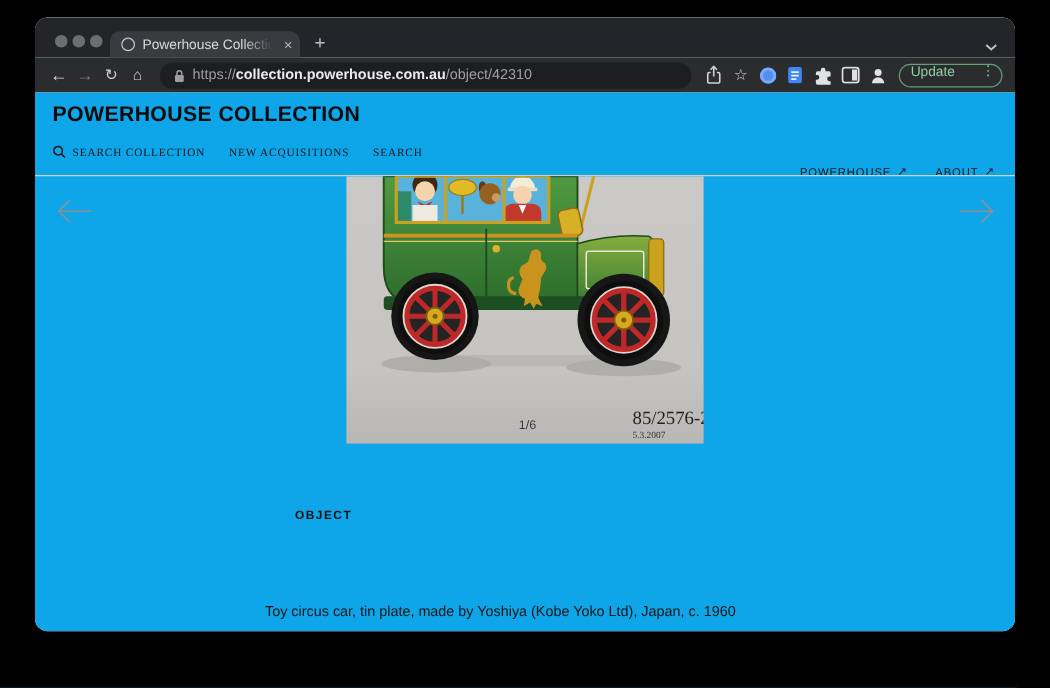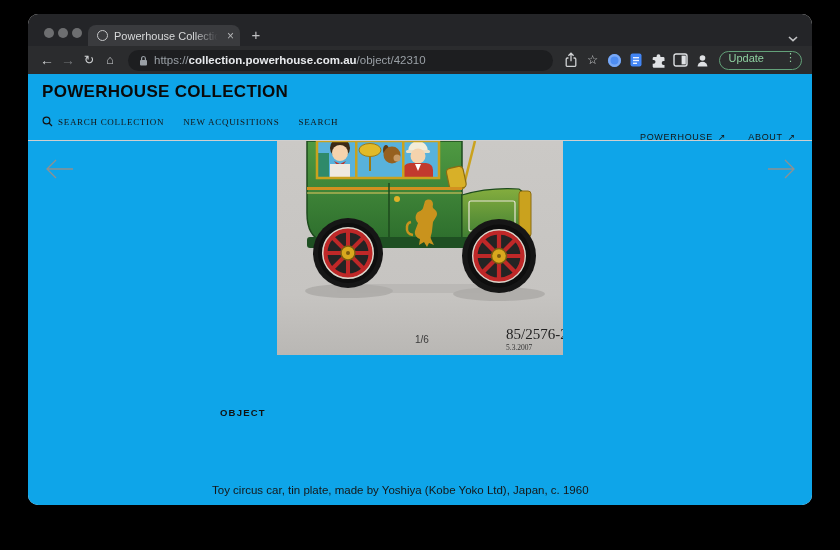--- a/index.html
+++ b/index.html
@@ -42,21 +42,21 @@
   .sitelogo{position:absolute;left:14px;top:8px;font-size:17px;font-weight:800;letter-spacing:.3px;color:#0a0a0a;}
   .nav{position:absolute;left:14px;top:42px;display:flex;gap:19px;font-family:Liberation Serif, serif;}
   .nav-right{position:absolute;right:16px;top:42px;display:flex;align-items:center;gap:22px;margin-top:16px;}
   .navitem{display:flex;align-items:center;gap:5px;font-size:9px;font-weight:500;letter-spacing:.7px;color:#151515;}
   .navarrow{font-size:9px;}
   .rule{position:absolute;left:0;right:0;top:66px;height:1px;background:#cfcfcf;}
   .hero{position:absolute;left:249px;top:67px;width:312px;height:214px;}
   .carousel-btn{position:absolute;top:84px;width:30px;height:22px;}
   .carousel-btn.prev{left:16px;}
   .carousel-btn.next{right:15px;}
-  .eyebrow{position:absolute;left:192px;top:333px;font-size:9.5px;font-weight:700;letter-spacing:1.2px;color:#111;}
+  .eyebrow{position:absolute;left:208px;top:333px;font-size:9.5px;font-weight:700;letter-spacing:1.2px;color:#111;}
   .objtitle{position:absolute;left:200px;top:359px;font-size:19px;font-weight:800;letter-spacing:.2px;color:#0a0a0a;}
   .objdesc{position:absolute;left:184px;top:410px;font-size:11.5px;color:#161616;}
 </style>
 </head>
 <body>
 
 <div class="stage">
   <div class="window">
 
     <div class="tabstrip">

